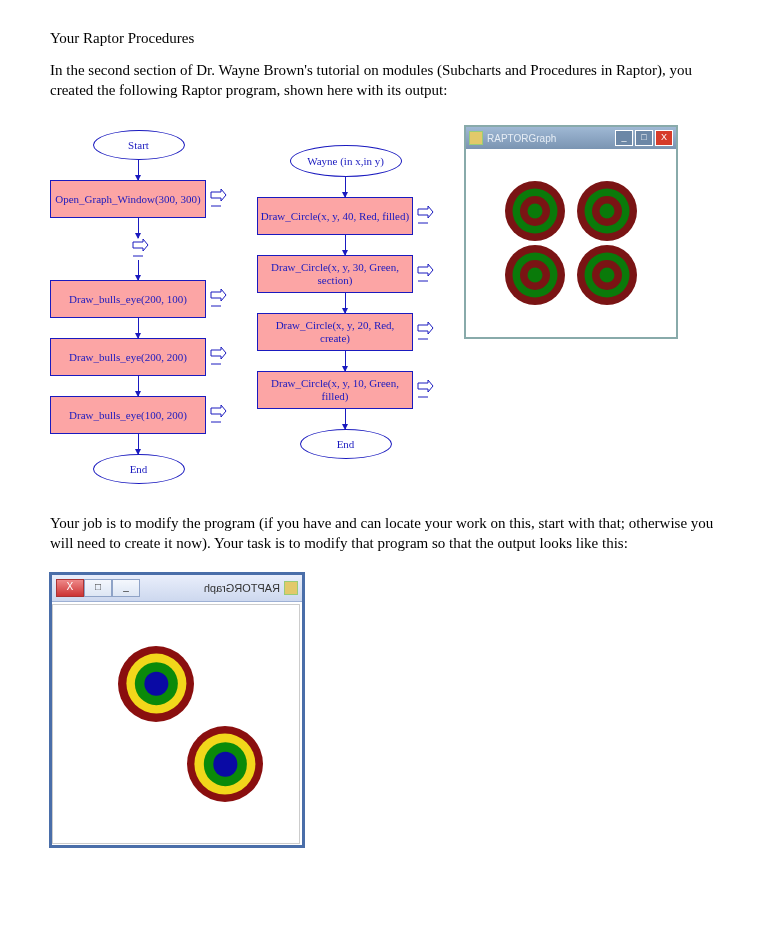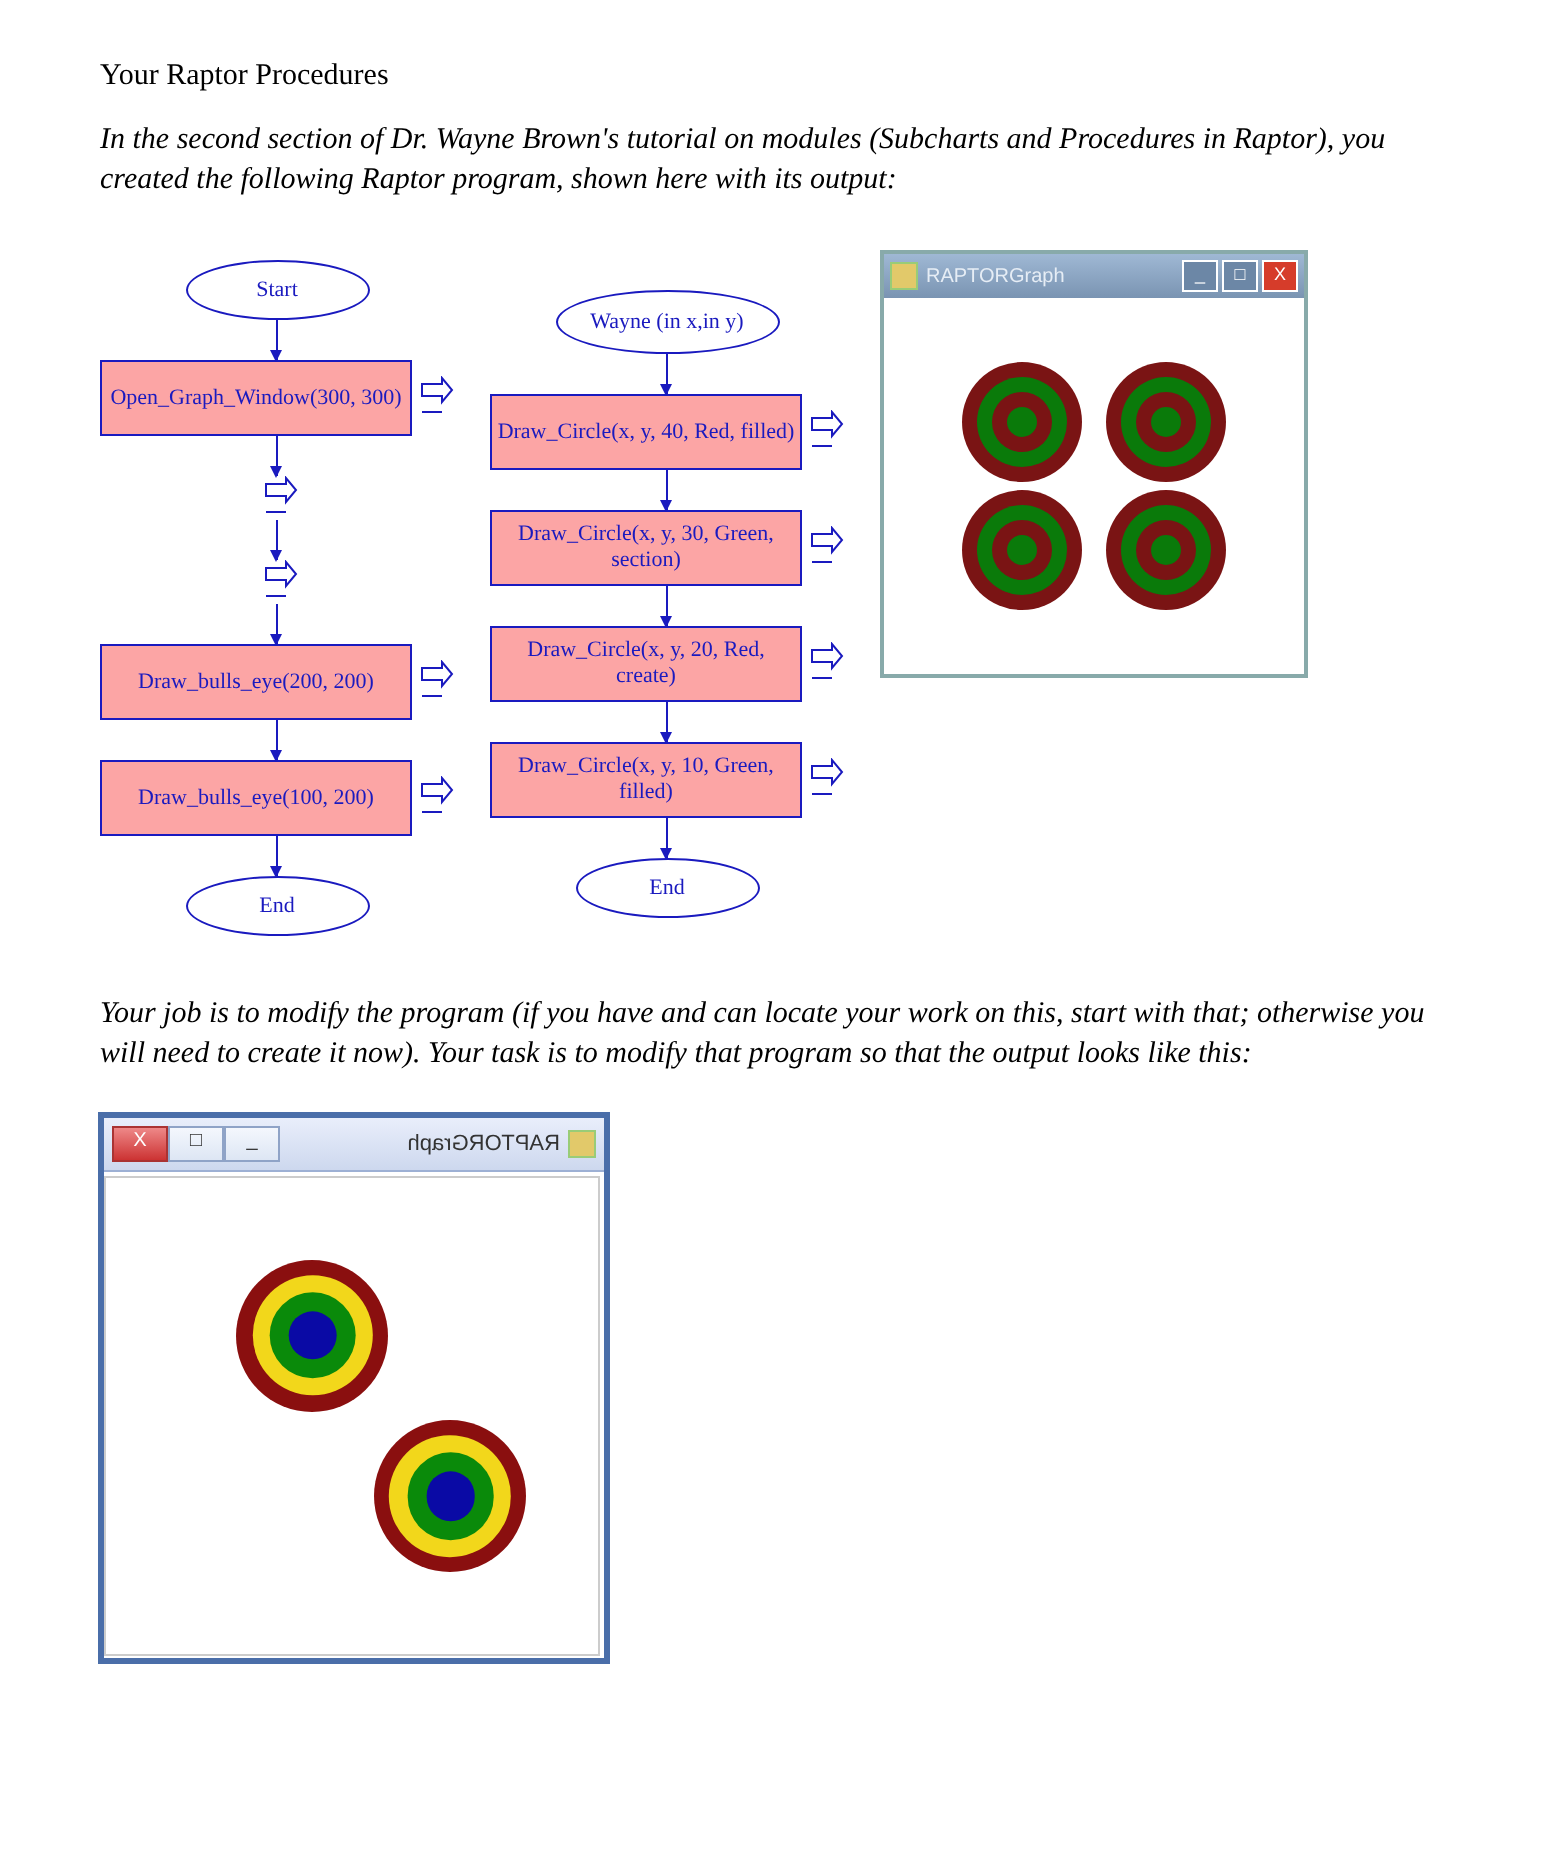--- a/index.html
+++ b/index.html
@@ -11,26 +11,25 @@
     padding: 30px 50px;
     width: 776px;
     box-sizing: border-box;
   }
   .title {
     margin-bottom: 14px;
   }
   .intro {
     margin-bottom: 20px;
     line-height: 1.3;
-    font-style: italic;
   }
   .figures-row {
     display: flex;
     align-items: flex-start;
-    gap: 18px;
+    gap: 30px;
     margin-bottom: 30px;
   }
   .flowchart {
     display: flex;
     flex-direction: column;
     align-items: center;
   }
   .terminator {
     border: 1px solid #1a1abf;
     color: #1a1abf;
@@ -229,20 +228,21 @@
         </svg>
     </div>
     <div class="connector"></div>
     <div class="process-wrap">
       <svg class="call-arrow" width="18" height="22">
           <path d="M2 4 L12 4 L12 1 L17 7 L12 13 L12 10 L2 10 Z M2 18 L12 18" fill="none" stroke="#1a1abf" stroke-width="1"></path>
         </svg>
     </div>
     <div class="connector"></div>
     <div class="process-wrap">
+      <div class="process">Draw_bulls_eye(200, 100)</div>
       <svg class="call-arrow" width="18" height="22">
           <path d="M2 4 L12 4 L12 1 L17 7 L12 13 L12 10 L2 10 Z M2 18 L12 18" fill="none" stroke="#1a1abf" stroke-width="1"></path>
         </svg>
     </div>
     <div class="connector"></div>
     <div class="process-wrap">
       <div class="process">Draw_bulls_eye(200, 200)</div>
       <svg class="call-arrow" width="18" height="22">
           <path d="M2 4 L12 4 L12 1 L17 7 L12 13 L12 10 L2 10 Z M2 18 L12 18" fill="none" stroke="#1a1abf" stroke-width="1"></path>
         </svg>

